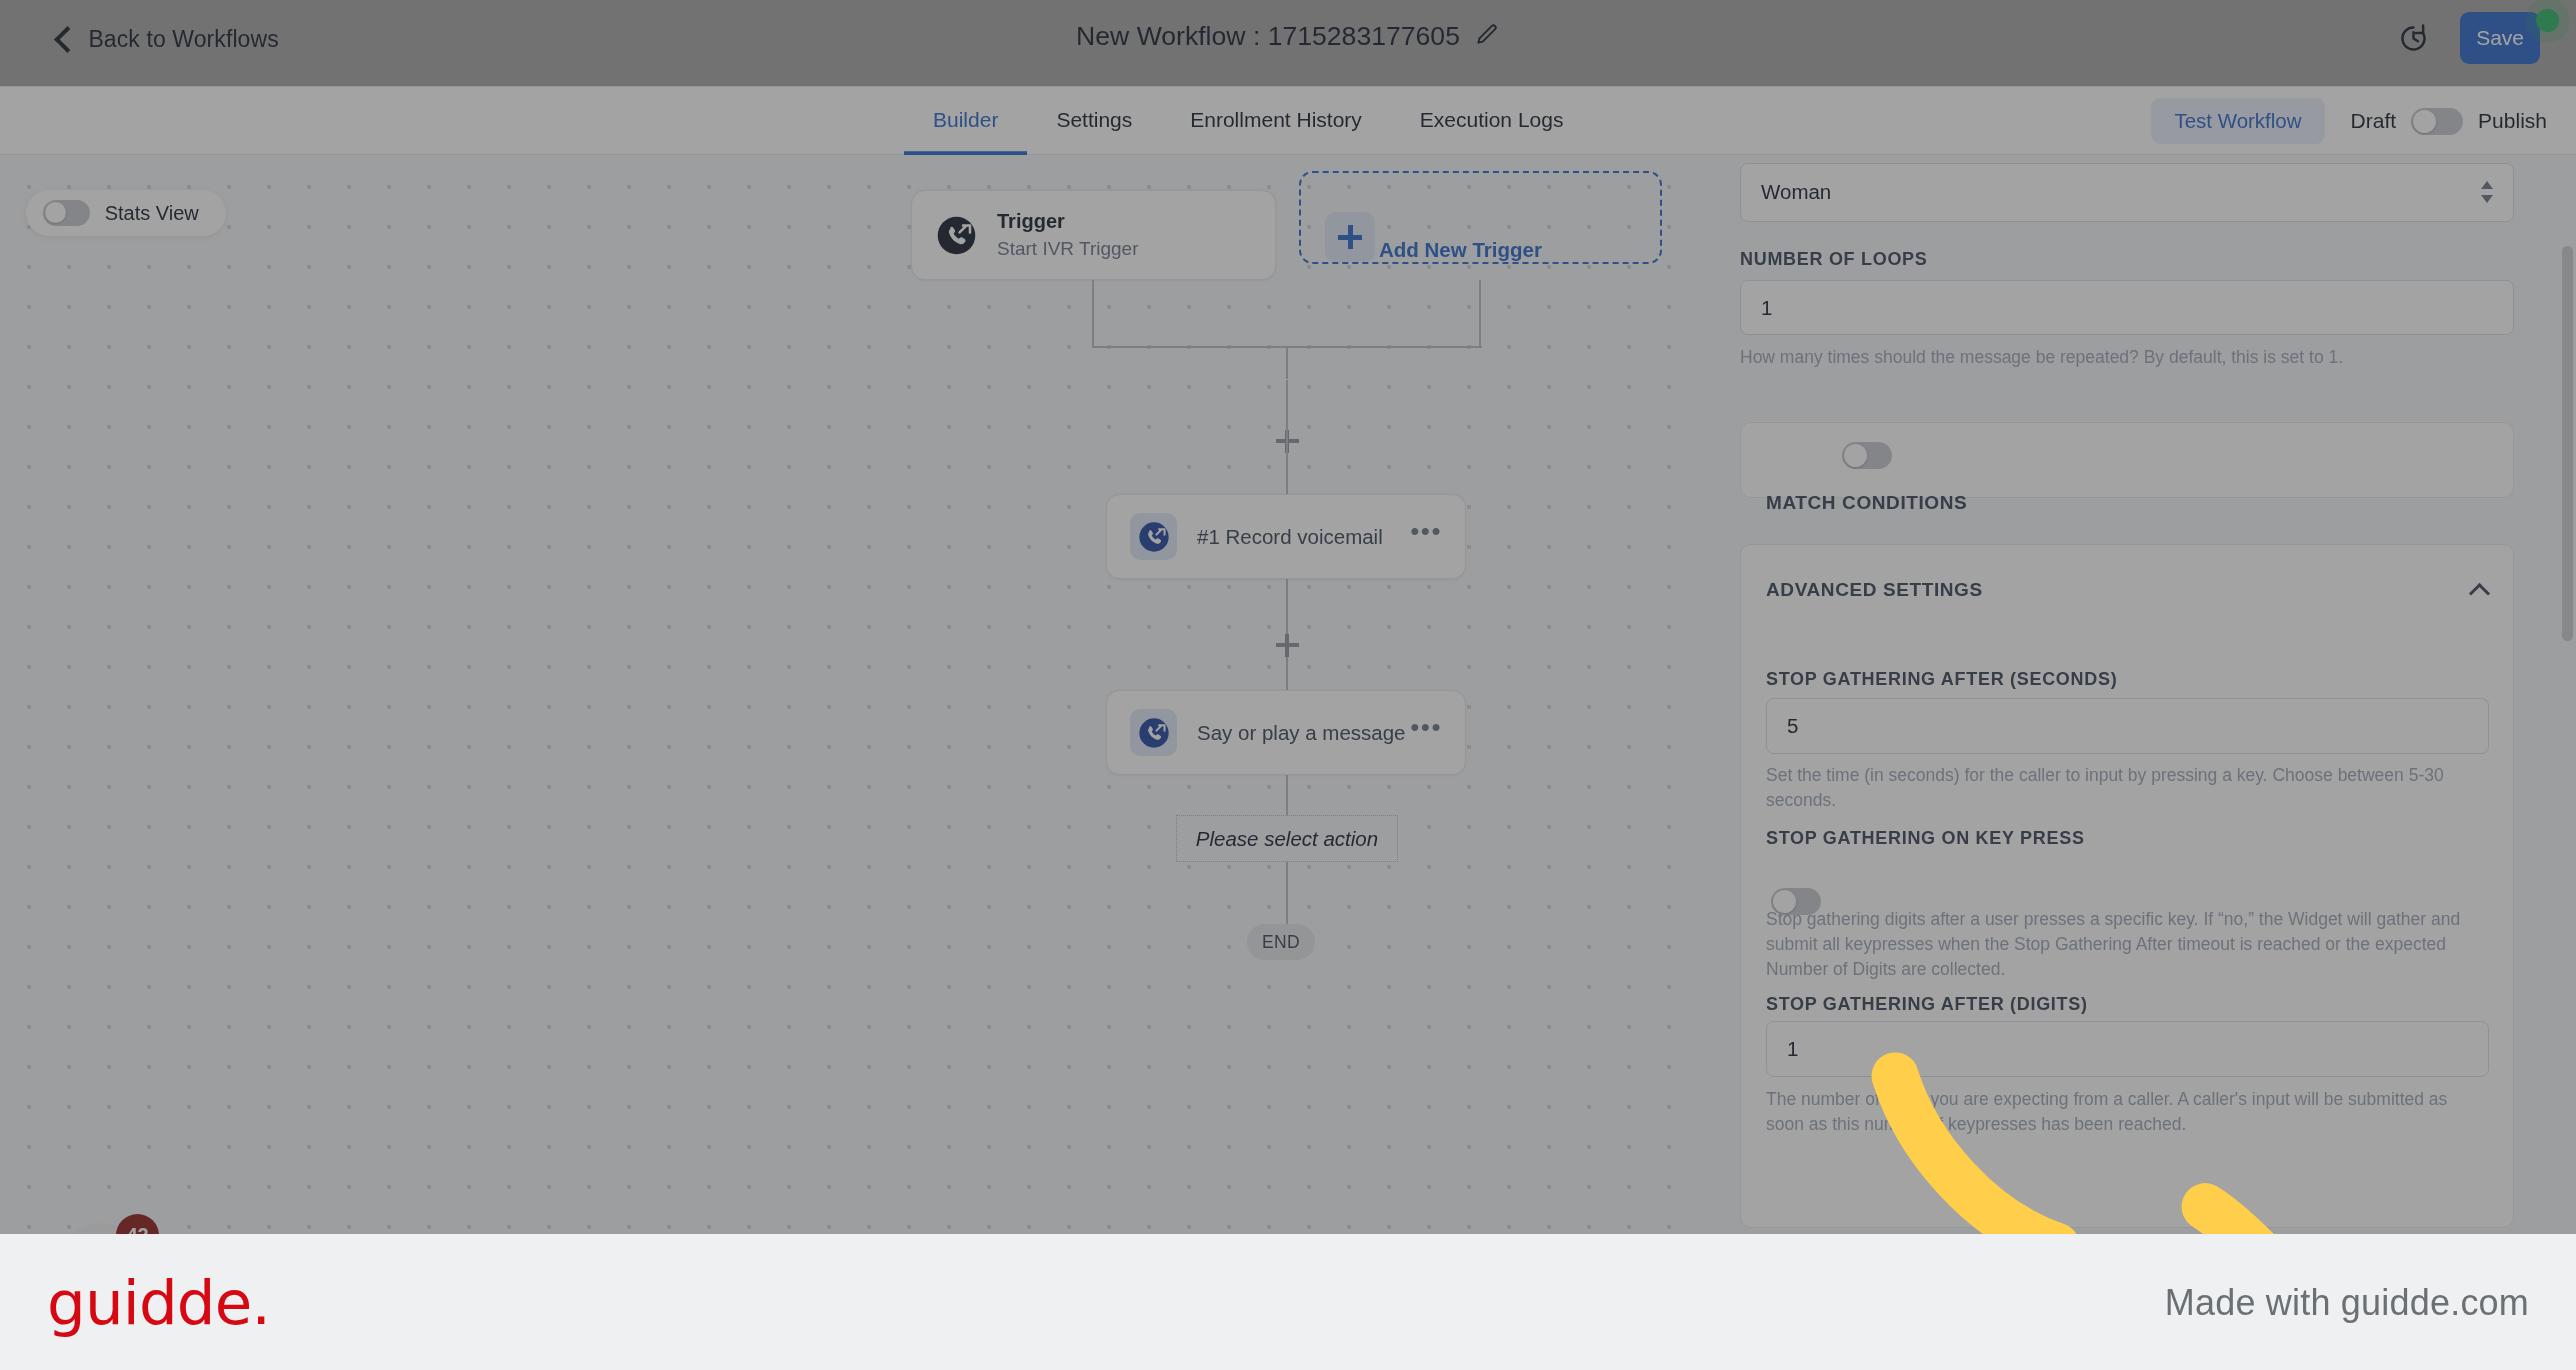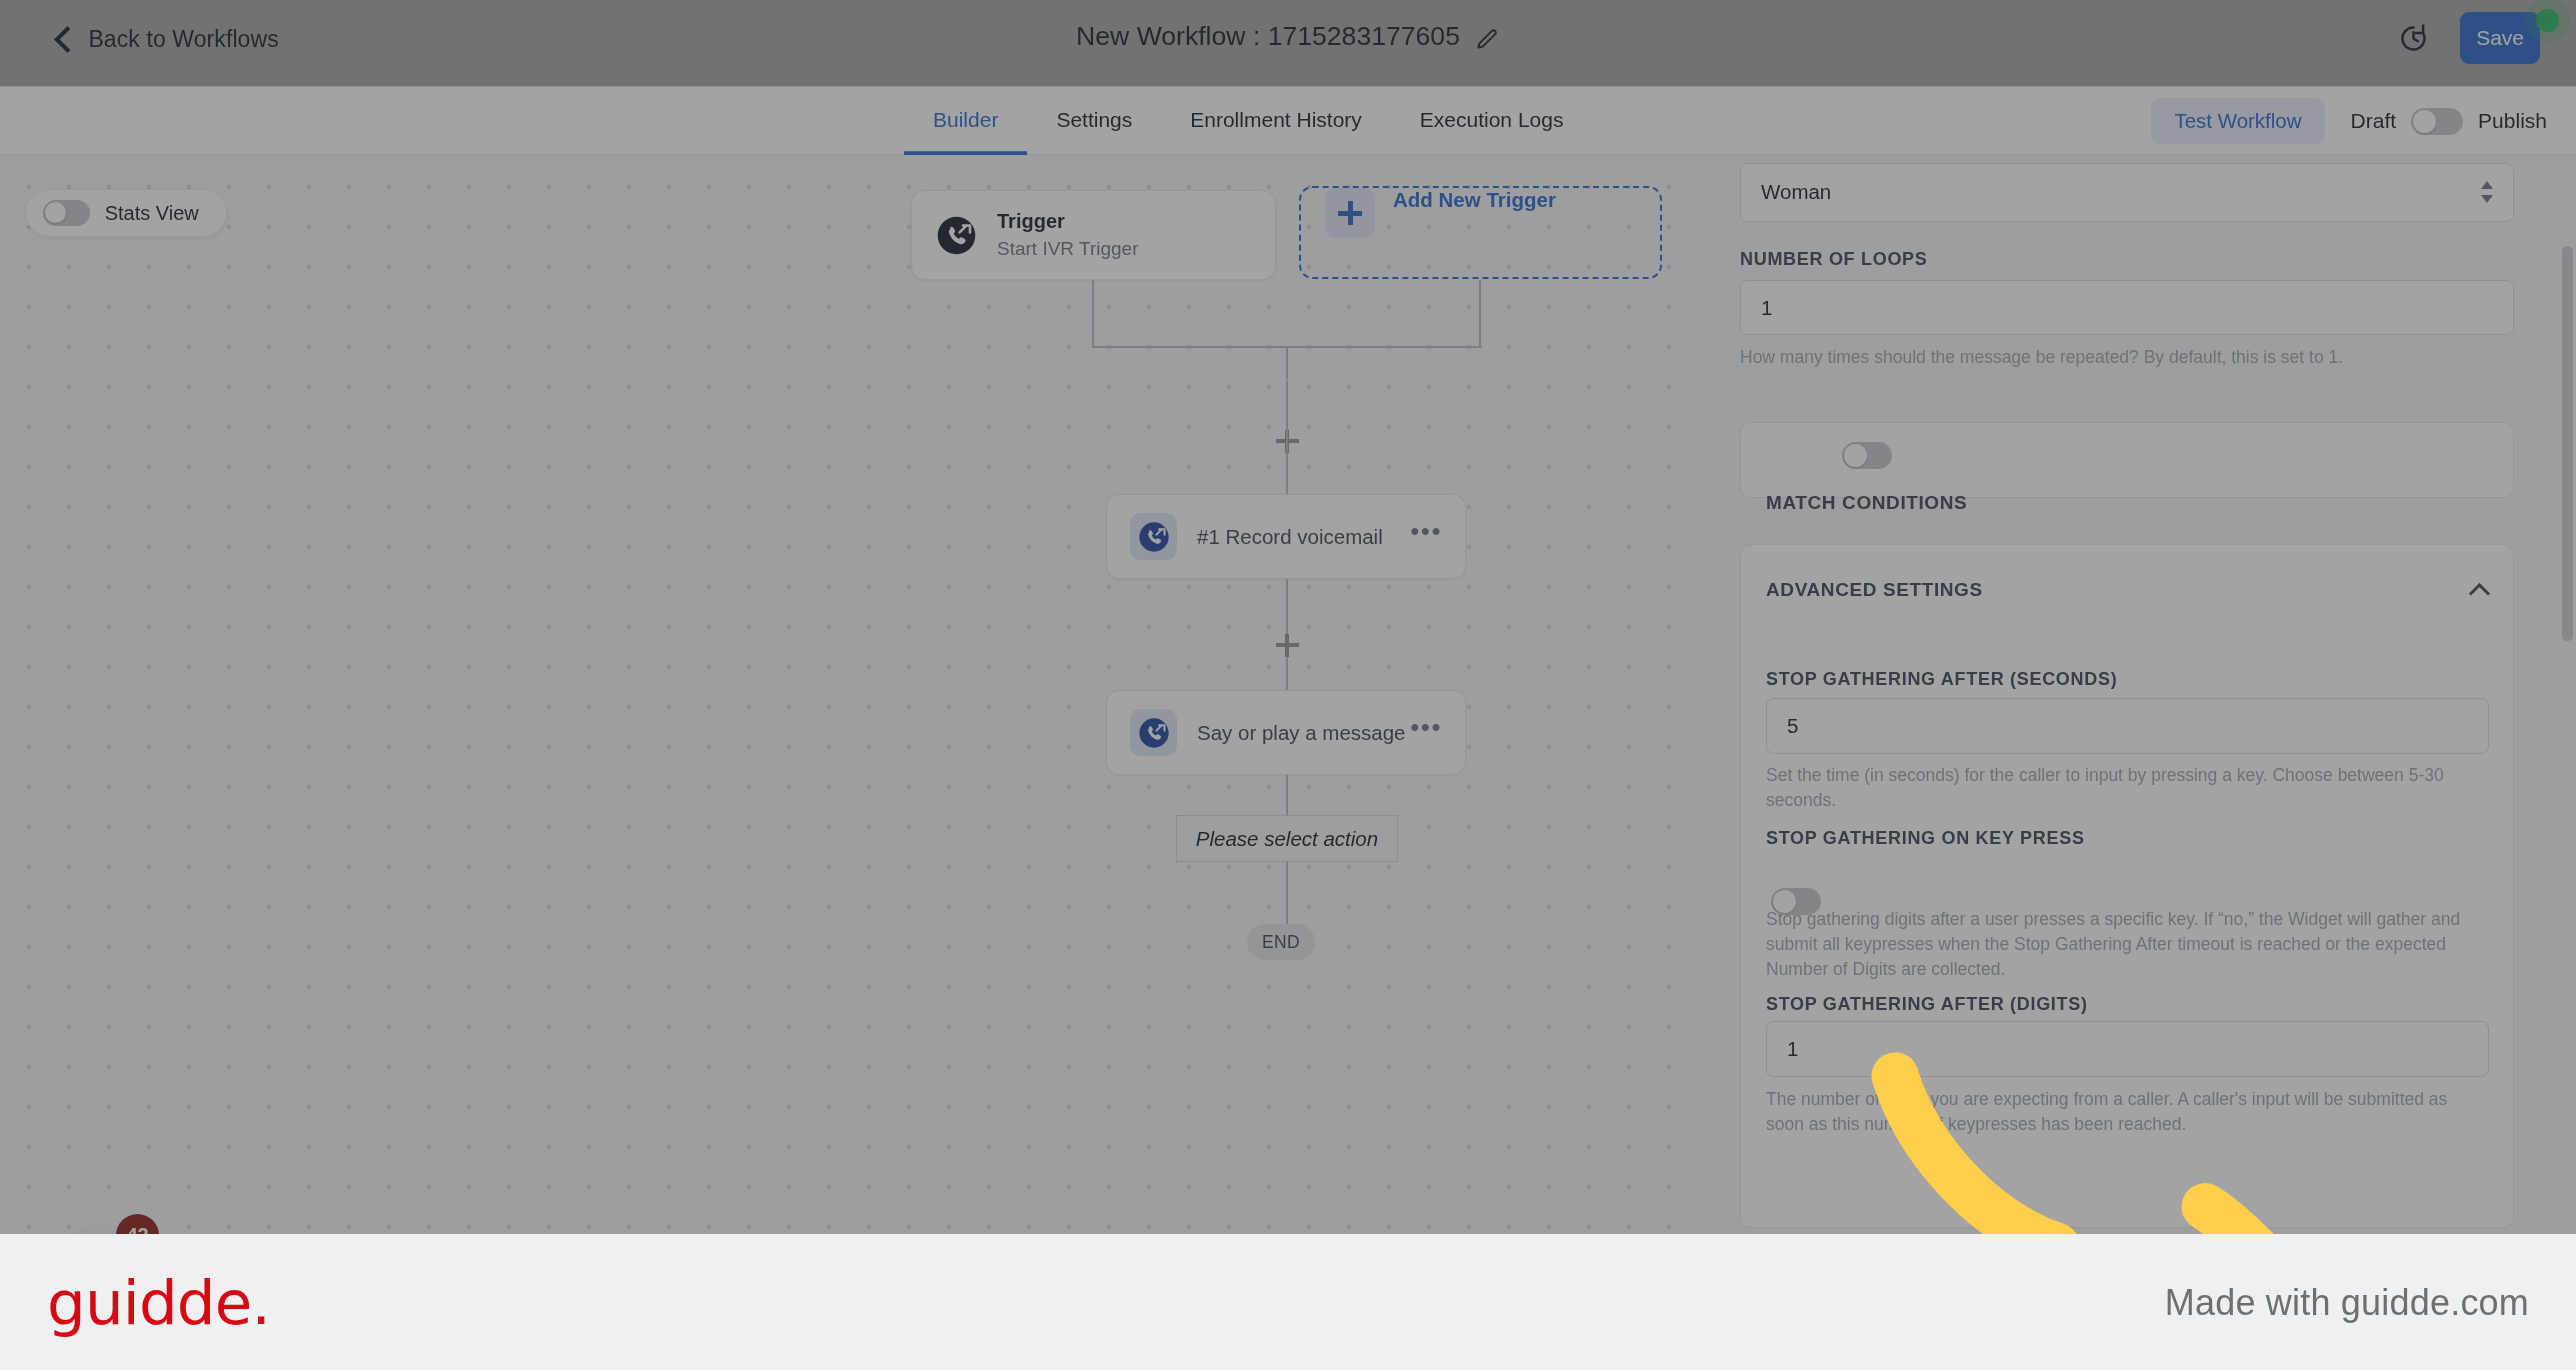--- a/index.html
+++ b/index.html
@@ -52,21 +52,21 @@
     border-bottom: 4.6px solid #101828;
     transform: rotate(45deg);
   }
   .back-text {
     font-size: 23px; color: #101828; letter-spacing: 0.1px;
   }
 
   .wf-title-wrap {
     position: absolute; left: 50%; top: 21px;
     transform: translateX(-50%);
-    display: flex; align-items: flex-end; gap: 14px;
+    display: flex; align-items: flex-start; gap: 14px;
     white-space: nowrap;
   }
   .wf-title {
     font-size: 26.6px; font-weight: 400; color: #101828;
   }
   .pencil-icon { width: 26px; height: 26px; display: block; }
 
   .topbar-right {
     position: absolute; right: 36px; top: 12px;
     display: flex; align-items: center; gap: 30px;
@@ -162,25 +162,25 @@
     padding: 0 24px;
     box-shadow: 0 0.8px 2.3px rgba(16,24,40,.06);
     cursor: pointer;
   }
   .trig-icon { width: 41px; height: 41px; flex: none; }
   .trig-txt { display: flex; flex-direction: column; gap: 4.6px; }
   .trig-title { font-size: 20px; color: #101828; font-weight: 600; }
   .trig-sub { font-size: 19px; color: #667085; }
 
   .add-trigger {
-    position: absolute; left: 1299px; top: 31px;
+    position: absolute; left: 1299px; top: 16px;
     width: 363px; height: 93px;
     border: 2.3px dashed #2563c9;
     border-radius: 13.7px;
-    display: flex; align-items: flex-start; gap: 18px;
+    display: flex; align-items: flex-end; gap: 4px;
     padding: 0 24px;
     cursor: pointer;
   }
   .add-plus {
     width: 50px; height: 50px; border-radius: 10.6px;
     background: #dfe6f8;
     display: flex; align-items: center; justify-content: center;
     flex: none;
   }
   .add-plus span {

